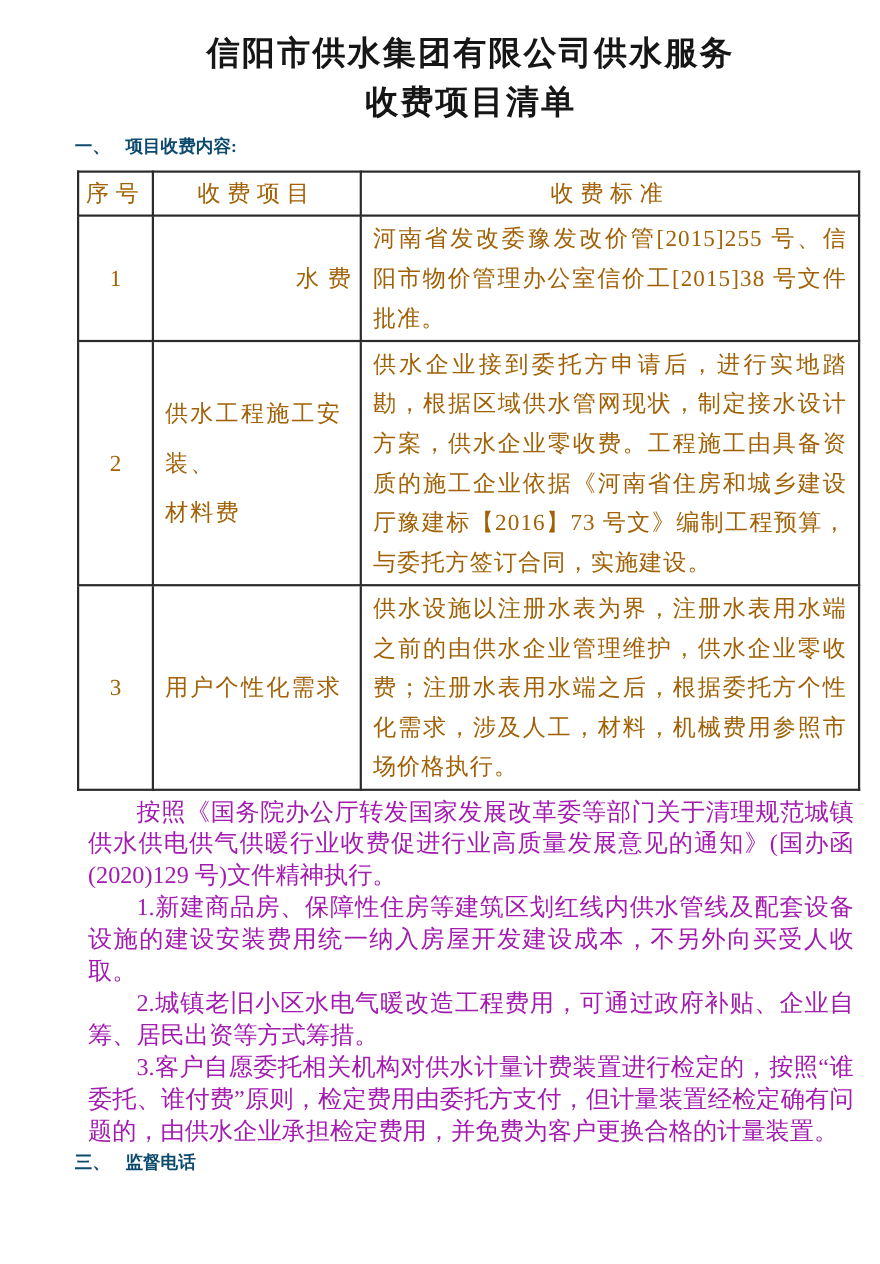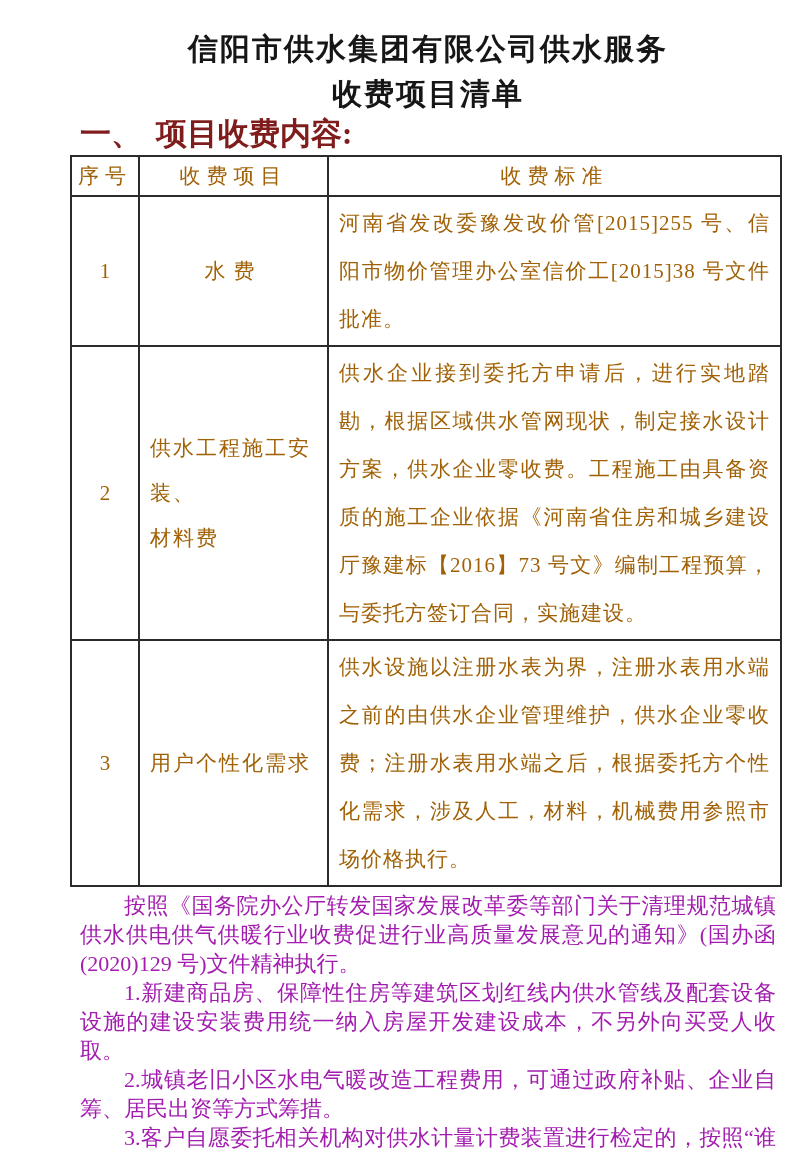--- a/index.html
+++ b/index.html
@@ -15,25 +15,25 @@
   .title{
     padding-top:26px;
     text-align:center;
     font-size:30px;
     font-weight:bold;
     line-height:45px;
     letter-spacing:2px;
     color:#161616;
   }
   .sec-heading{
-    margin:4px 52px 0 52px;
-    font-size:31px;
+    margin:4px 52px 0 40px;
+    font-size:16px;
     font-weight:bold;
     line-height:28px;
-    color:#7f1d1d;
+    color:#0c4a6e;
   }
   .sec-heading .num{margin-right:14px;}
   .fee-table{
     margin:7px 0 0 42px;
     width:710px;
     border-collapse:collapse;
     table-layout:fixed;
   }
   .fee-table td{
     border:2px solid #2b2b2b;
@@ -43,25 +43,25 @@
   }
   .col-no{width:68px;}
   .col-item{width:189px;}
   .col-std{width:453px;}
   .hdr td{height:36px;text-align:center;letter-spacing:6px;font-size:21px;}
   .row1 td{height:90px;}
   .row2 td{height:182px;}
   .row3 td{height:148px;}
   .cell-no{text-align:center;}
   .cell-item{padding:0 10px;line-height:45px;letter-spacing:2px;}
-  .cell-item.center{text-align:center;letter-spacing:8px;padding:0;}
+  .cell-item.center{text-align:right;letter-spacing:8px;padding:0;}
   .cell-item.two-line{white-space:pre-line;}
   .cell-std{
     padding:2px 10px;
-    line-height:48px;
+    line-height:36px;
     font-size:20px;
     text-align:justify;
     letter-spacing:1px;
     border-radius:32px;
   }
   .body-text{
     margin:4px 52px 0 52px;
     width:696px;
     font-size:22px;
     line-height:29px;

